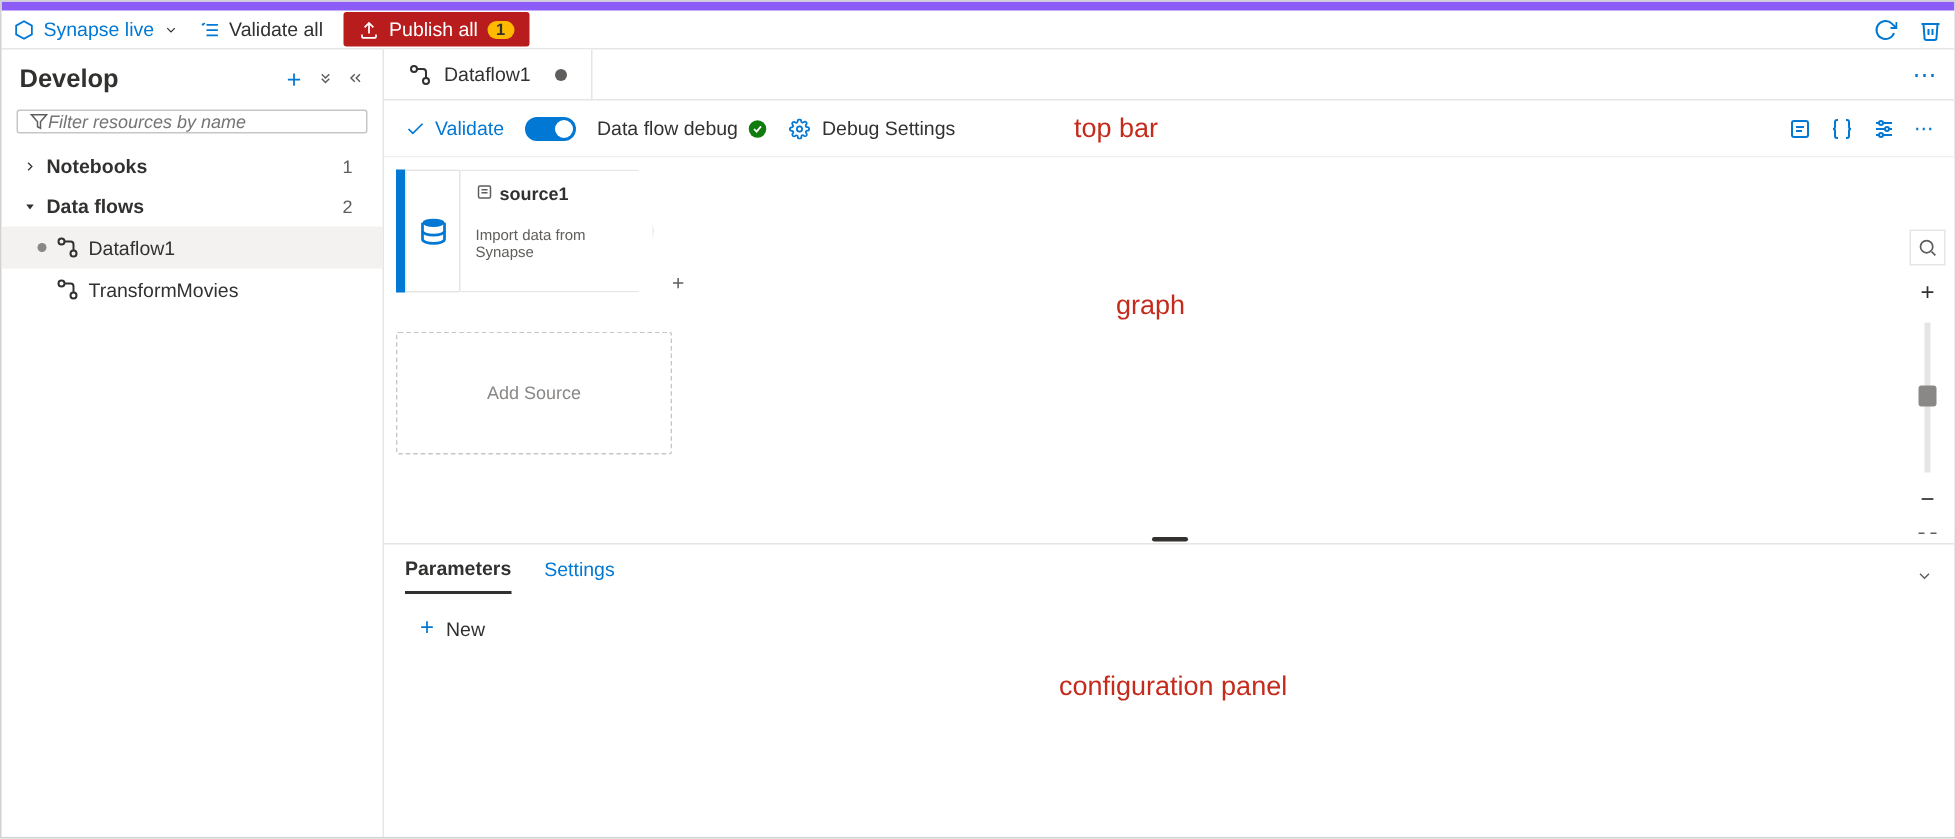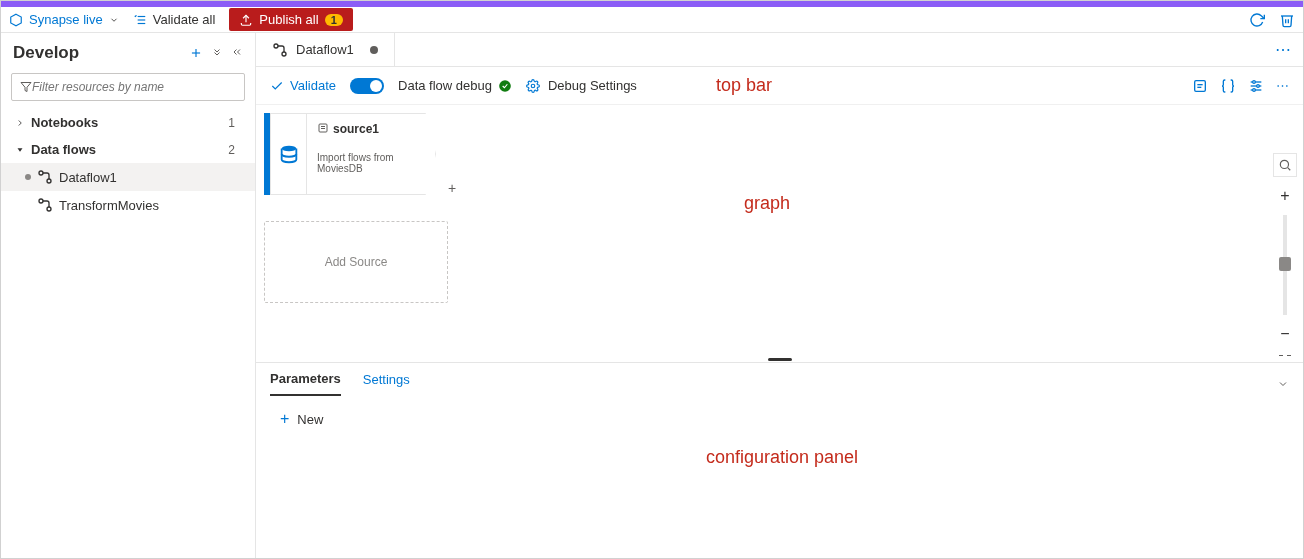--- a/index.html
+++ b/index.html
@@ -14,21 +14,21 @@
 .validate-all { display: flex; align-items: center; gap: 6px; color: #323130; cursor: pointer; }
 .publish-all { display: flex; align-items: center; gap: 6px; background: #b91c1c; color: #fff; padding: 4px 10px; border-radius: 2px; cursor: pointer; }
 .badge-yellow { background: #ffb900; color: #323130; border-radius: 8px; padding: 0 6px; font-size: 11px; font-weight: 600; }
 
 
 .main { display: flex; height: calc(100% - 32px); }
 .sidebar { width: 255px; border-right: 1px solid #e5e5e5; display: flex; flex-direction: column; }
 .sidebar-header { display: flex; align-items: center; padding: 10px 12px; }
 .sidebar-header h2 { font-size: 17px; font-weight: 600; color: #323130; }
 .sidebar-header .actions { margin-left: auto; display: flex; gap: 8px; color: #0078d4; }
-.sidebar-filter { margin: 0 10px 8px; border: 1px solid #c8c6c4; border-radius: 2px; height: 28px; display: flex; align-items: center; padding: 0 8px; color: #605e5c; }
+.sidebar-filter { margin: 0 10px 8px; border: 1px solid #c8c6c4; border-radius: 2px; height: 16px; display: flex; align-items: center; padding: 0 8px; color: #605e5c; }
 .sidebar-filter input { border: none; outline: none; flex: 1; font-size: 12px; font-style: italic; color: #605e5c; }
 .tree { font-size: 13px; color: #323130; }
 .tree-group { display: flex; align-items: center; padding: 6px 14px; cursor: pointer; }
 .tree-group .label { font-weight: 600; margin-left: 6px; }
 .tree-group .count { margin-left: auto; color: #605e5c; font-size: 12px; margin-right: 6px; }
 .tree-item { display: flex; align-items: center; padding: 6px 14px 6px 24px; cursor: pointer; gap: 6px; }
 .tree-item.active { background: #f3f2f1; }
 .dot { width: 6px; height: 6px; border-radius: 50%; background: #8a8886; display: inline-block; }
 .df-icon { color: #444; font-size: 14px; }
 
@@ -293,21 +293,21 @@
         </div>
         <div class="node-body">
           <div class="title">
             <svg width="12" height="12" viewBox="0 0 24 24" fill="none" stroke="#605e5c" stroke-width="2">
                 <rect x="4" y="4" width="16" height="16" rx="2"></rect>
                 <line x1="8" y1="9" x2="16" y2="9"></line>
                 <line x1="8" y1="13" x2="16" y2="13"></line>
               </svg>
             <span>source1</span>
           </div>
-          <div class="desc">Import flows from MoviesDB</div>
+          <div class="desc">Import data from Synapse</div>
         </div>
       </div>
       <div class="plus-after">+</div>
 
       <div class="add-source">
         <span>Add Source</span>
       </div>
 
       <div class="annot" style="top:88px; left:488px;">graph</div>
 

